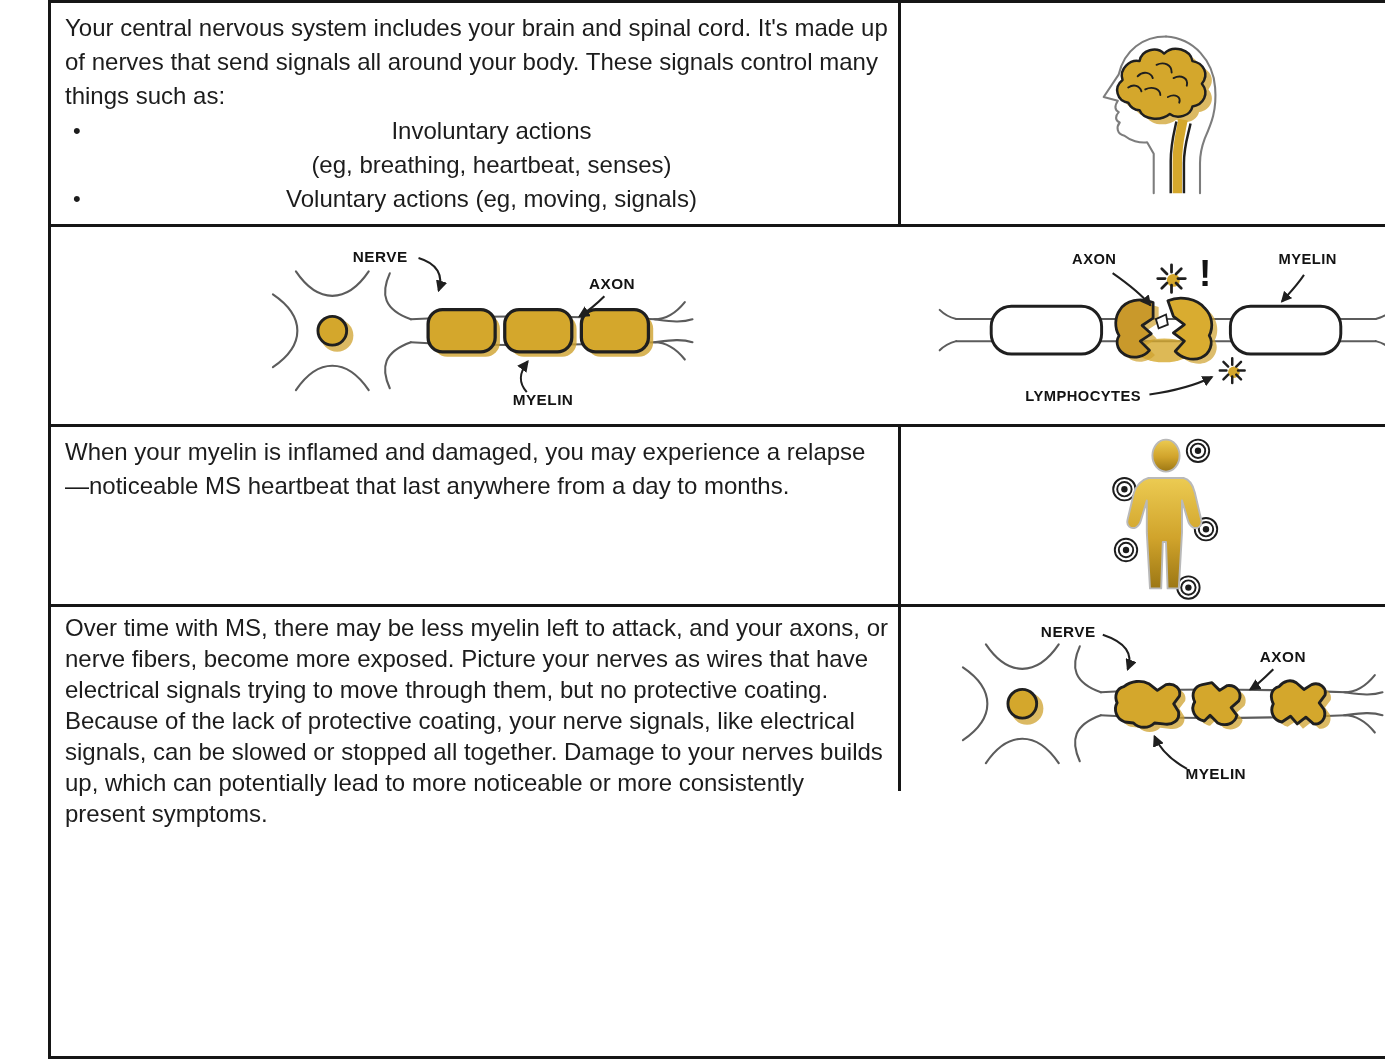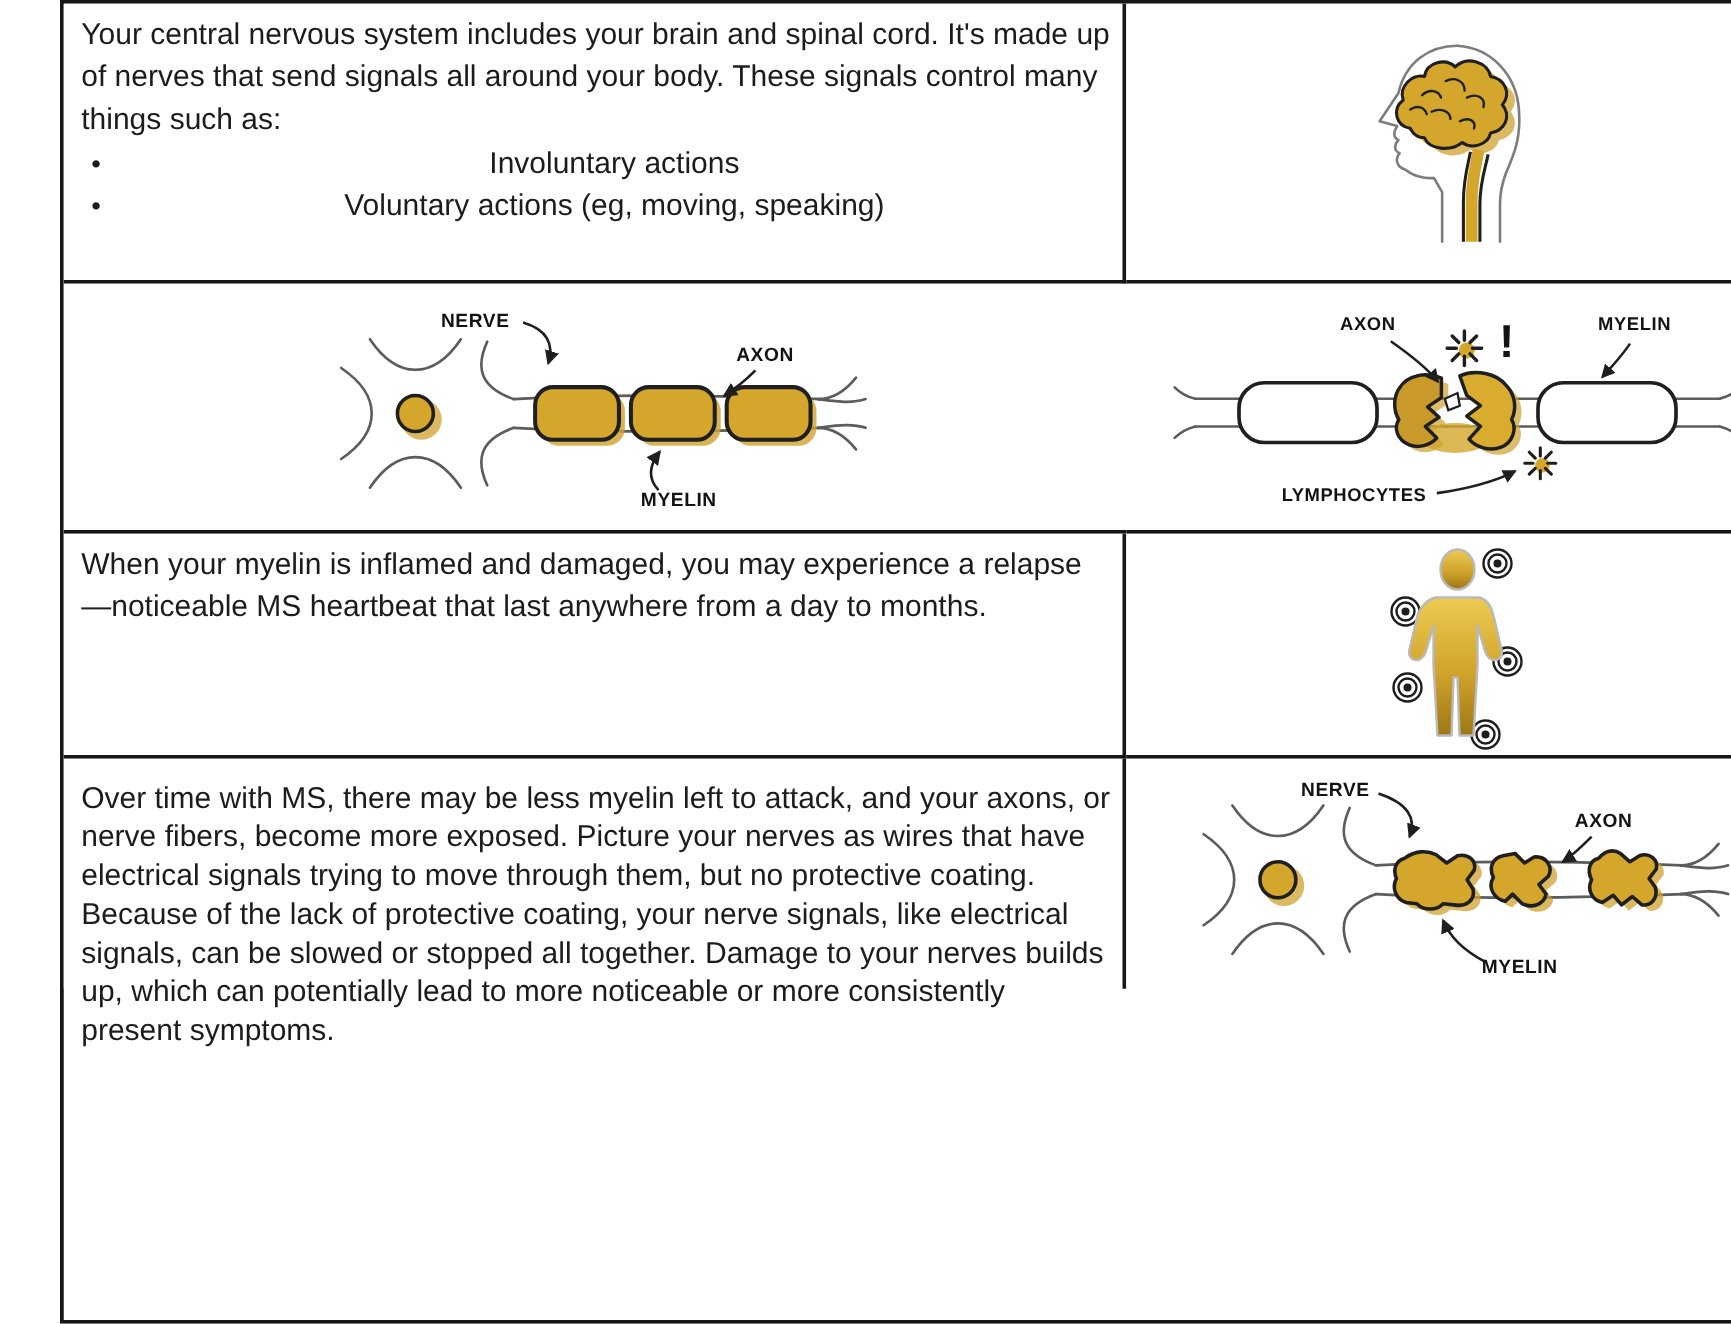--- a/index.html
+++ b/index.html
@@ -16,21 +16,21 @@
     margin-left:48px;
   }
   .cell { background:#fff; }
   .text-cell {
     border-right:3px solid #161616;
     padding:8px 10px 0 14px;
     font-size:24px; line-height:34px; color:#1c1c1c;
   }
   .rb { border-bottom:3px solid #161616; }
   .text-cell p { white-space:pre-wrap; }
-  .row5-text { line-height:31px; padding-top:16px; }
+  .row5-text { line-height:31px; padding-top:5px; }
   .bullets { margin-top:1px; }
   .bullet-item { display:flex; }
   .bullet-marker { width:30px; padding-left:8px; flex:0 0 30px; font-size:22px; }
   .bullet-body { flex:1;text-align:center; }
   .ill-cell {
     display:flex; align-items:center; justify-content:center;
     overflow:hidden;
   }
   .ill-cell svg { display:block; }
   .dlabel {
@@ -57,26 +57,27 @@
 
 <div class="info-table">
 
   <div class="cell text-cell rb">
     <p>Your central nervous system includes your brain and spinal cord. It's made up of nerves that send signals all around your body. These signals control many things such as:</p>
     <div class="bullets">
       <div class="bullet-item">
         <span class="bullet-marker">•</span>
         <span class="bullet-body">
           <span>Involuntary actions</span><br>
+          <span>(eg, breathing, heartbeat, senses)</span>
         </span>
       </div>
       <div class="bullet-item">
         <span class="bullet-marker">•</span>
         <span class="bullet-body">
-          <span>Voluntary actions (eg, moving, speaking)</span>
+          <span>Voluntary actions (eg, moving, signals)</span>
         </span>
       </div>
     </div>
   </div>
   <div class="cell ill-cell rb">
     <svg width="208" height="170" viewBox="0 0 220 180">
 
       <path d="M70,78 C58,76 54,62 64,54 C60,42 72,32 82,34 C84,22 100,18 108,26 C118,16 136,22 138,34 C150,36 156,48 148,58 C156,68 150,80 138,82 C136,92 122,96 114,90 C104,98 86,96 82,86 C76,86 72,82 70,78 Z" transform="translate(7,6)" fill="#CFA22E" opacity="0.75"></path>
 
       <path d="M128,96 C125,112 122,122 122,140 L122,174" stroke="#D4A72C" stroke-width="10" fill="none"></path>

